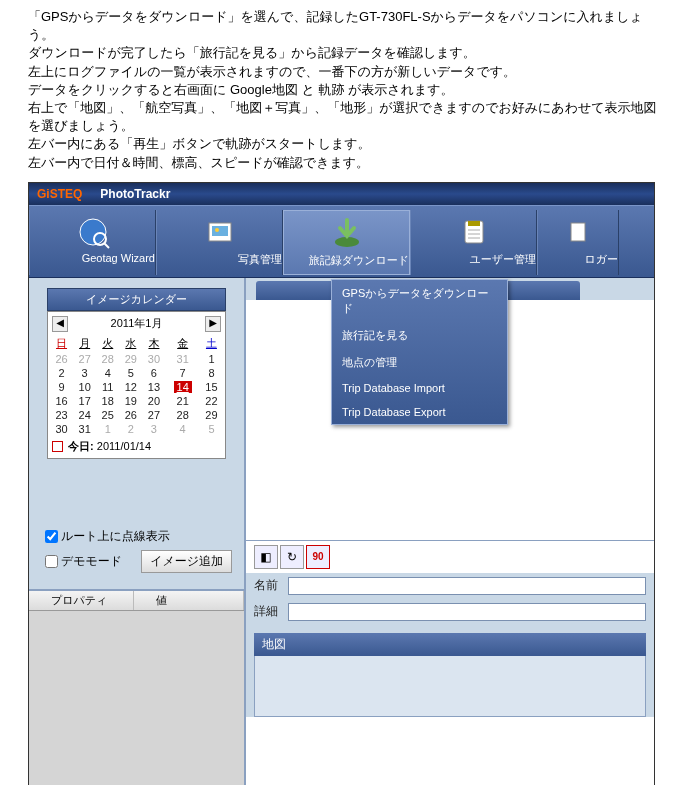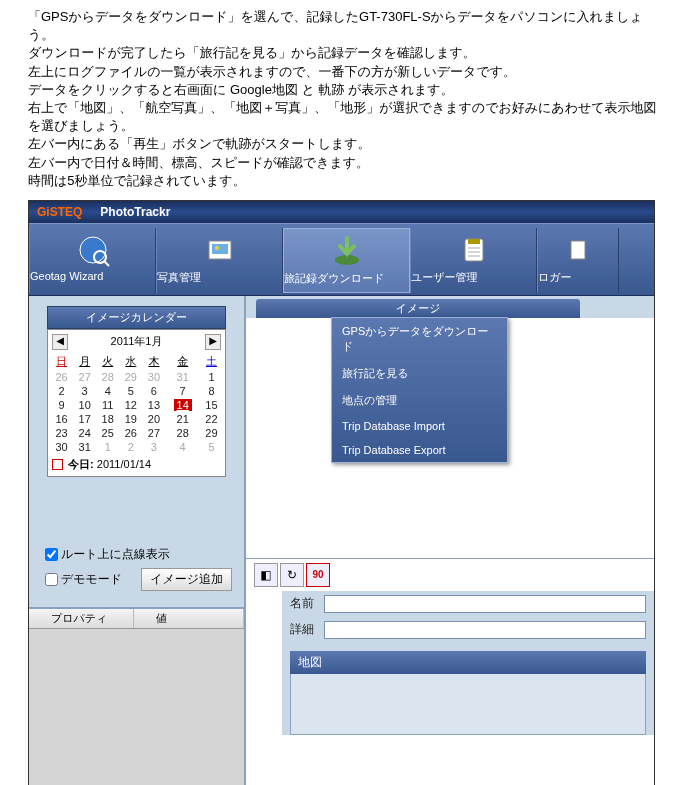--- a/index.html
+++ b/index.html
@@ -1,21 +1,21 @@
 <!DOCTYPE html>
 <html><head>
 <meta charset="utf-8">
 <style>
 body { margin: 0; font-family: "MS PGothic", sans-serif; font-size: 13px; background: #fff; width: 700px; }
 .instructions { padding: 8px 40px 10px 28px; line-height: 1.4; color: #000; }
 .app { border: 1px solid #333; margin: 0 28px 0 28px; background: #c9d8e6; position: relative; width: 625px; overflow: hidden; }
 .titlebar { background: linear-gradient(#1a2f5c,#2a4a8c,#1a2f5c); color: #fff; padding: 4px 8px; font-weight: bold; font-size: 12px; display: flex; align-items: center; gap: 18px; }
 .titlebar .logo { color: #ff6600; font-weight: bold; }
 .toolbar { background: linear-gradient(#5b78b0,#3a5890); padding: 4px 0 2px 0; display: flex; border-top: 1px solid #7a95c8; border-bottom: 1px solid #1a2f5c; }
-.tb-item { flex: 0 0 auto; width: 125px; text-align: left; padding: 4px 0 6px 0; color: #fff; font-size: 11px; cursor: pointer; border-right: 1px solid #2a4068; border-left: 1px solid #6a85b8; }
+.tb-item { flex: 0 0 auto; width: 125px; text-align: right; padding: 4px 0 6px 0; color: #fff; font-size: 11px; cursor: pointer; border-right: 1px solid #2a4068; border-left: 1px solid #6a85b8; }
 .tb-item.active { background: linear-gradient(#7a95c8,#5b78b0); border: 1px solid #9ab0d8; }
 .tb-item .tb-icon { height: 36px; display: flex; align-items: center; justify-content: center; margin-bottom: 2px; }
 .tb-item .tb-label { white-space: nowrap; }
 .body-row { display: flex; height: 520px; }
 .leftpanel { width: 215px; background: #c9d8e6; border-right: 2px solid #8aa0c0; padding: 6px 0 0 0; display: flex; flex-direction: column; }
 .calendar-box { margin: 4px 18px 8px 18px; }
 .calendar-title { background: linear-gradient(#5b78b0,#3a5890); color: #fff; font-size: 11px; padding: 3px 6px; text-align: center; border: 1px solid #2a4068; }
 .calendar { border: 1px solid #888; background: #fff; padding: 3px 2px; font-size: 11px; }
 .cal-header { display: flex; align-items: center; justify-content: space-between; background: #fff; padding: 1px 2px; }
 .cal-nav { width: 14px; height: 14px; border: 1px solid #999; background: #eee; text-align: center; line-height: 12px; cursor: pointer; font-size: 10px; }
@@ -34,21 +34,21 @@
 .btn { border: 1px solid #999; background: linear-gradient(#fff,#ddd); padding: 2px 8px; font-size: 12px; cursor: pointer; margin-left: auto; }
 .prop-table { margin-top: 6px; border-top: 2px solid #8aa0c0; flex: 1; background: #d5d5d5; }
 .prop-head { display: flex; background: linear-gradient(#f4f4f4,#dcdcdc); border-bottom: 1px solid #999; font-size: 11px; }
 .prop-head div { padding: 2px 22px; border-right: 1px solid #bbb; }
 .prop-head div:first-child { width: 60px; }
 .prop-head div:last-child { flex:1; }
 .rightpanel { flex: 1; background: #fff; position: relative; }
 .tab-strip { background: #c9d8e6; padding: 3px 0 0 10px; font-size: 11px; display:flex; }
 .tab { background: linear-gradient(#5b78b0,#3a5890); color: #fff; padding: 2px 12px; border-radius: 3px 3px 0 0; margin-right: 3px; text-align:center; }
 .content-area { background: #fff; border: 0; height: 240px; }
-.dropdown-menu { position: absolute; left: 302px; top: 96px; width: 175px; background: linear-gradient(#5b78b0,#3a5890); border: 1px solid #9ab0d8; box-shadow: 2px 2px 4px rgba(0,0,0,0.4); z-index: 10; margin-top: 20px; }
+.dropdown-menu { position: absolute; left: 302px; top: 96px; width: 175px; background: linear-gradient(#5b78b0,#3a5890); border: 1px solid #9ab0d8; box-shadow: 2px 2px 4px rgba(0,0,0,0.4); z-index: 10; }
 .dropdown-menu div { color: #fff; font-size: 11px; padding: 6px 10px; cursor: pointer; }
 .lower-icons { padding: 4px 8px; display:flex; gap:2px; border-top:1px solid #8aa0c0; background:#fff; }
 .lower-icons .ic { width:22px; height:22px; border:1px solid #999; background:#eef; display:flex; align-items:center; justify-content:center; font-size:12px;}
 .lower-icons .ic.red { border-color:#c00; color:#c00; font-weight:bold; font-size:10px;}
 .field-row { display:flex; align-items:center; padding:4px 8px;background:#c9d8e6; font-size:12px; color:#222; }
 .field-row .flabel { width:34px; }
 .field-row .finput { flex:1; height:16px; background:#fff; border:1px solid #7a90b0; }
 .map-section { margin:8px; background:#fff; }
 .map-head { background: linear-gradient(#5b78b0,#3a5890); color:#fff; font-size:12px; padding:3px 8px; }
 .map-body { height:60px; background: #dbe5f0; border:1px solid #8aa0c0; border-top:none;}
@@ -58,21 +58,20 @@
 <body>
 
 <div class="instructions">
   <div>「GPSからデータをダウンロード」を選んで、記録したGT-730FL-Sからデータをパソコンに入れましょう。</div>
   <div>ダウンロードが完了したら「旅行記を見る」から記録データを確認します。</div>
   <div>左上にログファイルの一覧が表示されますので、一番下の方が新しいデータです。</div>
   <div>データをクリックすると右画面に Google地図 と 軌跡 が表示されます。</div>
   <div>右上で「地図」、「航空写真」、「地図＋写真」、「地形」が選択できますのでお好みにあわせて表示地図を選びましょう。</div>
   <div>左バー内にある「再生」ボタンで軌跡がスタートします。</div>
   <div>左バー内で日付＆時間、標高、スピードが確認できます。</div>
-  <div>時間は5秒単位で記録されています。</div>
 </div>
 
 <div class="app">
   <div class="titlebar">
     <span class="logo">GiSTEQ</span>
     <span>PhotoTrackr</span>
   </div>
 
   <div class="toolbar">
     <div class="tb-item">
@@ -244,21 +243,21 @@
     <div class="rightpanel">
       <div class="tab-strip">
         <div class="tab" style="width:300px">イメージ</div>
       </div>
       <div class="content-area"></div>
       <div class="lower-icons">
         <div class="ic">◧</div>
         <div class="ic">↻</div>
         <div class="ic red">90</div>
       </div>
-      <div style="background:#c9d8e6;margin-left:36px;">
+      <div style="background:#c9d8e6;">
         <div class="field-row">
           <div class="flabel">名前</div>
           <div class="finput"></div>
         </div>
         <div class="field-row">
           <div class="flabel">詳細</div>
           <div class="finput"></div>
         </div>
         <div class="map-section">
           <div class="map-head">地図</div>

